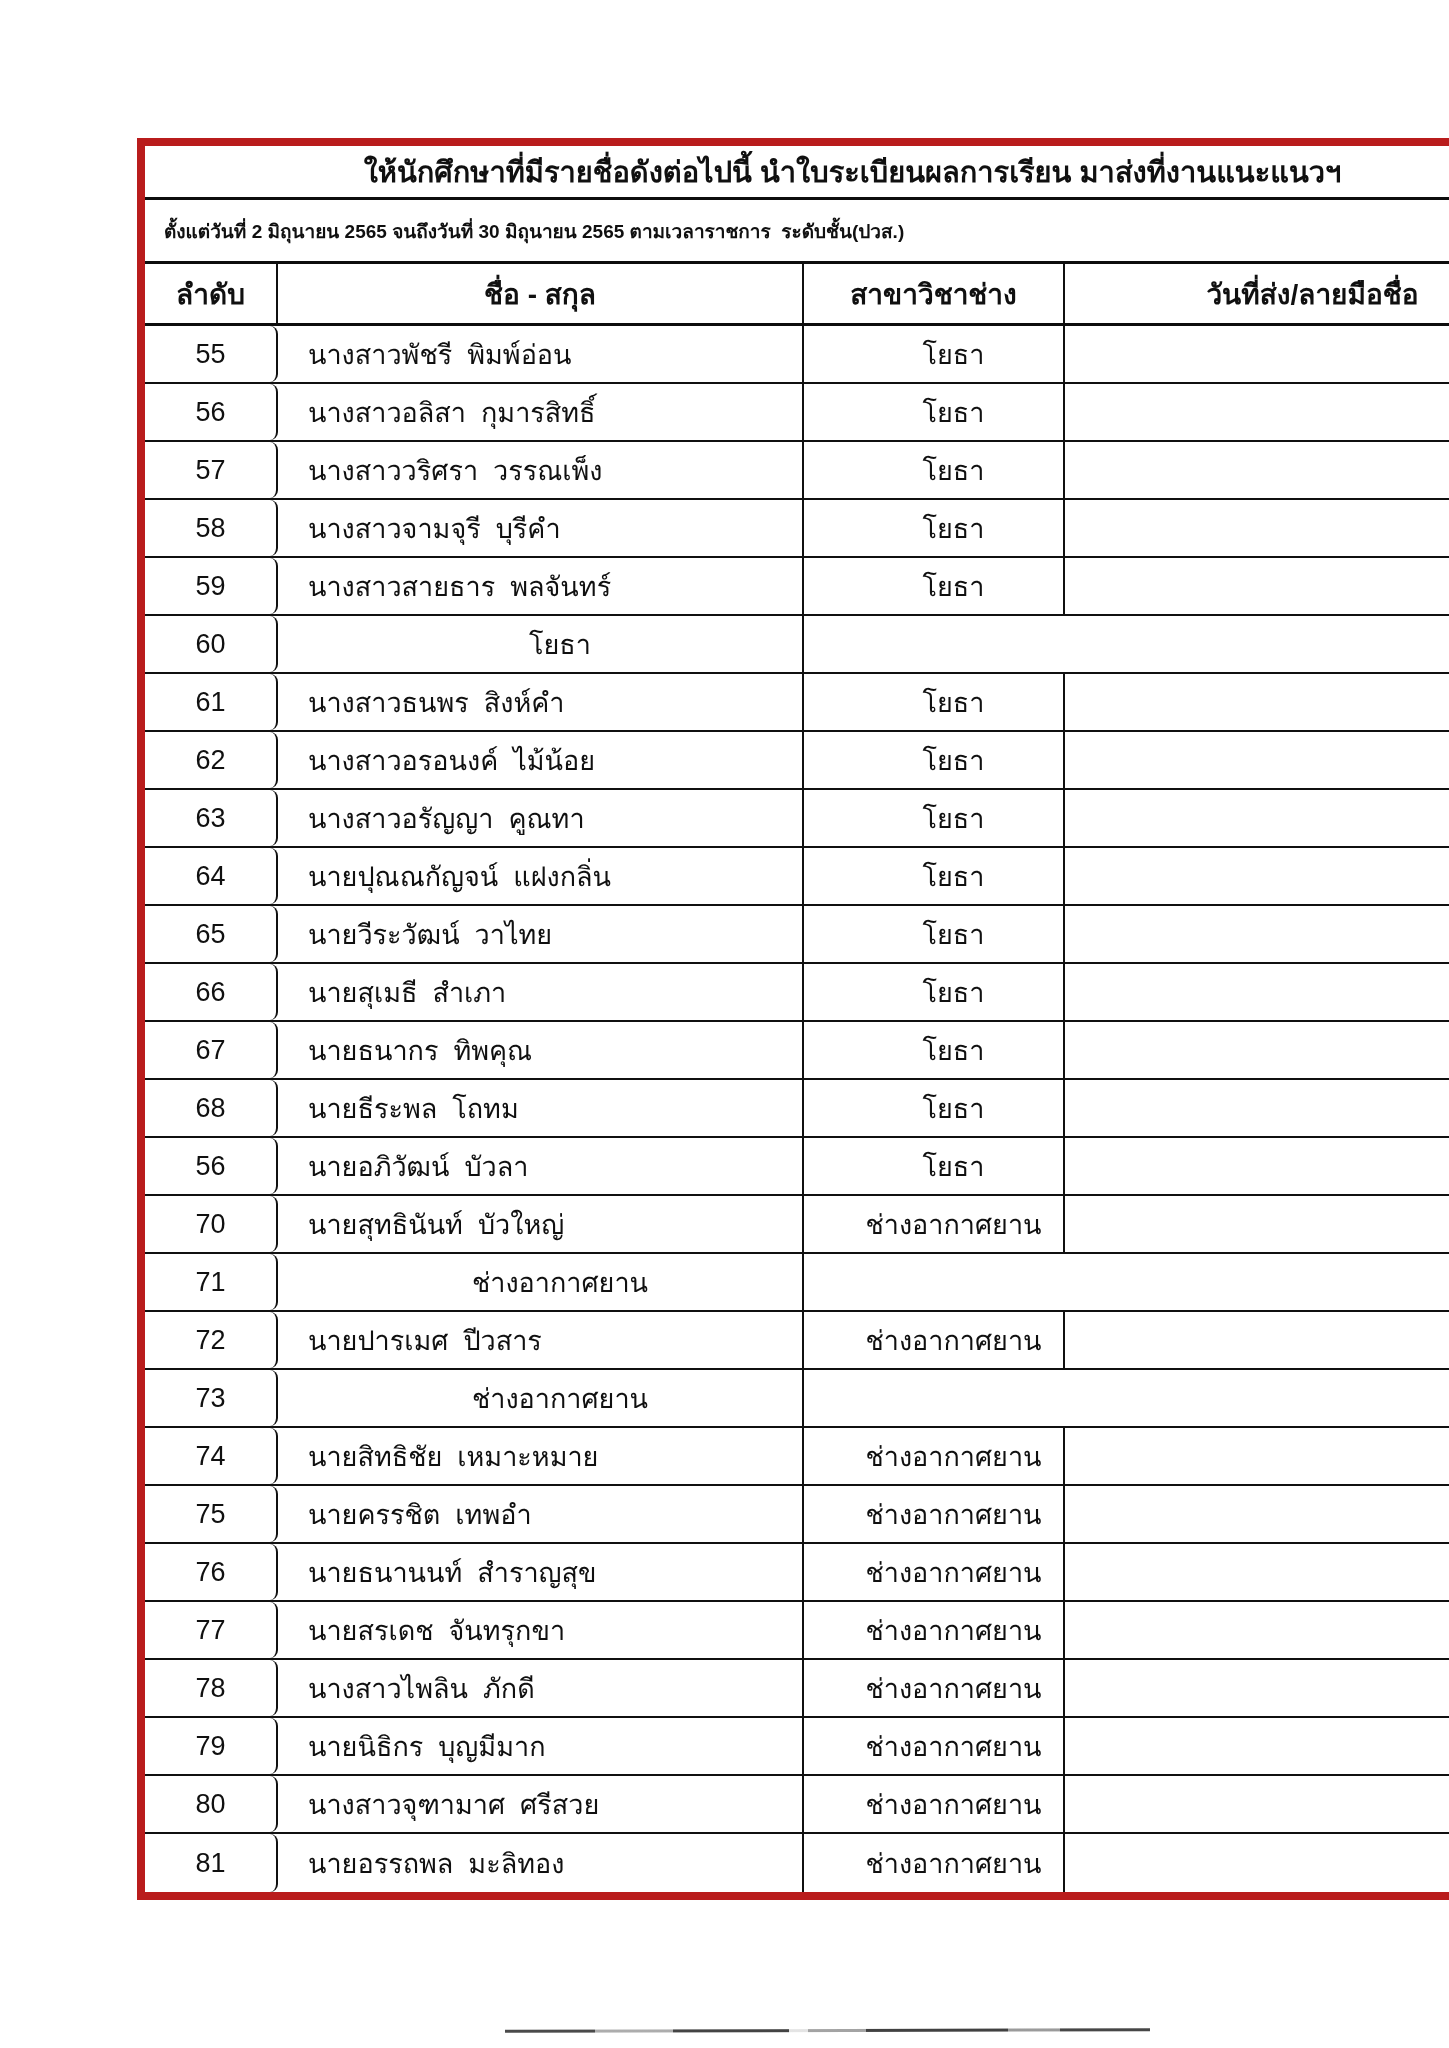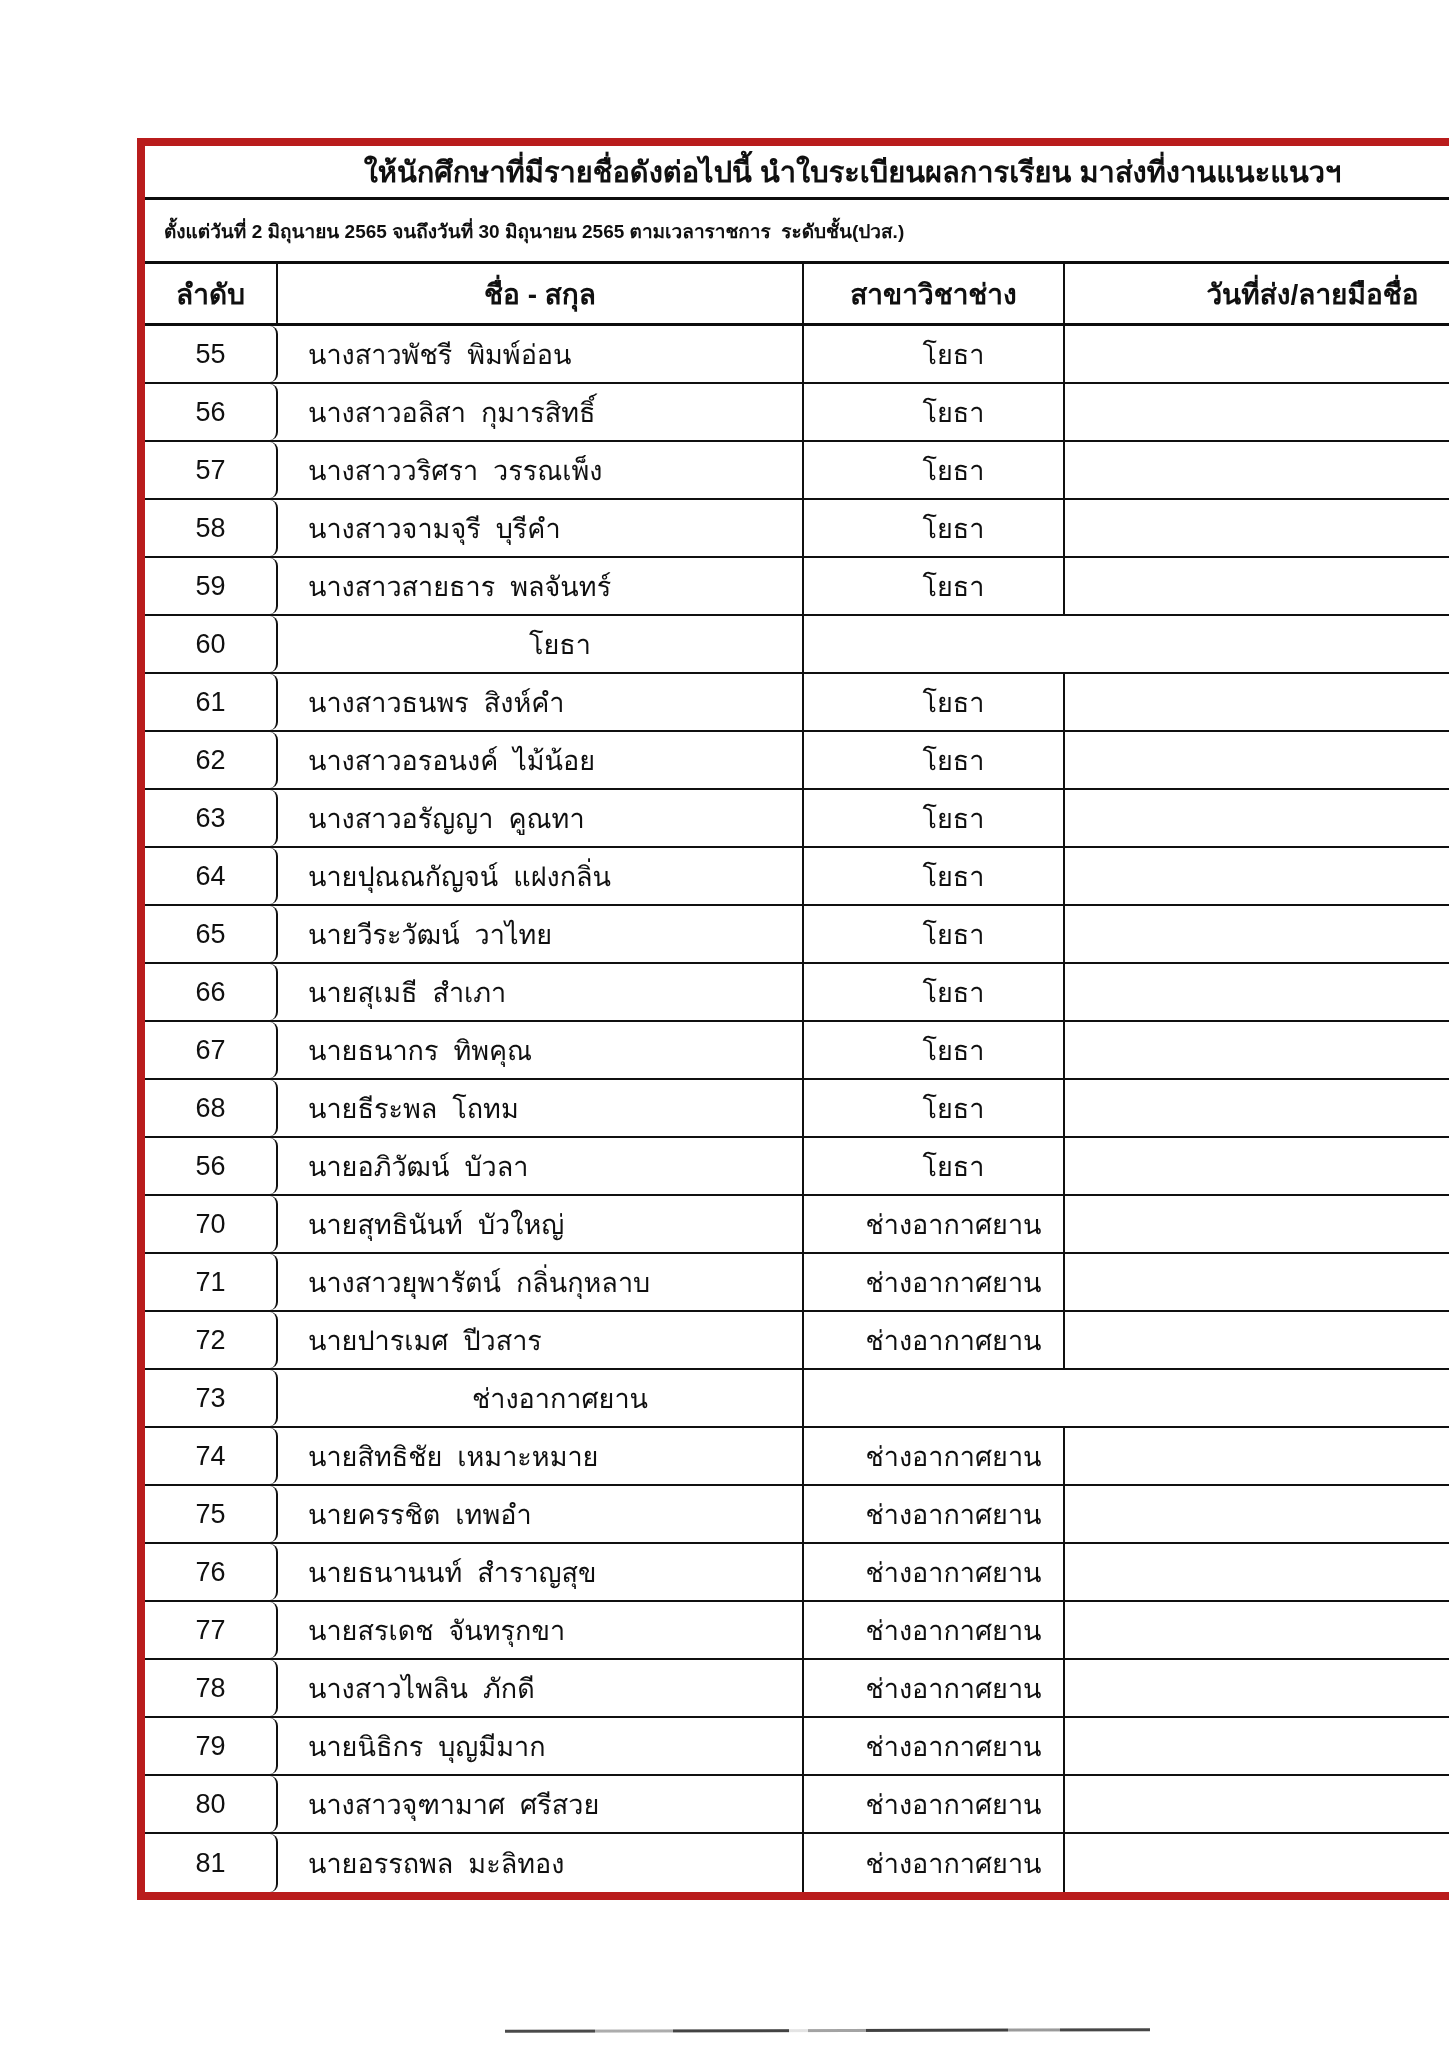--- a/index.html
+++ b/index.html
@@ -243,21 +243,20 @@
 
     <div class="grid-row data-row">
       <div class="cell v-sep num">70</div>
       <div class="cell v-sep name">นายสุทธินันท์  บัวใหญ่</div>
       <div class="cell v-sep dept">ช่างอากาศยาน</div>
       <div class="cell sign"></div>
     </div>
 
     <div class="grid-row data-row">
       <div class="cell v-sep num">71</div>
-      <div class="cell v-sep name">นางสาวยุพารัตน์  กลิ่นกุหลาบ</div>
       <div class="cell v-sep dept">ช่างอากาศยาน</div>
       <div class="cell sign"></div>
     </div>
 
     <div class="grid-row data-row">
       <div class="cell v-sep num">72</div>
       <div class="cell v-sep name">นายปารเมศ  ปีวสาร</div>
       <div class="cell v-sep dept">ช่างอากาศยาน</div>
       <div class="cell sign"></div>
     </div>

